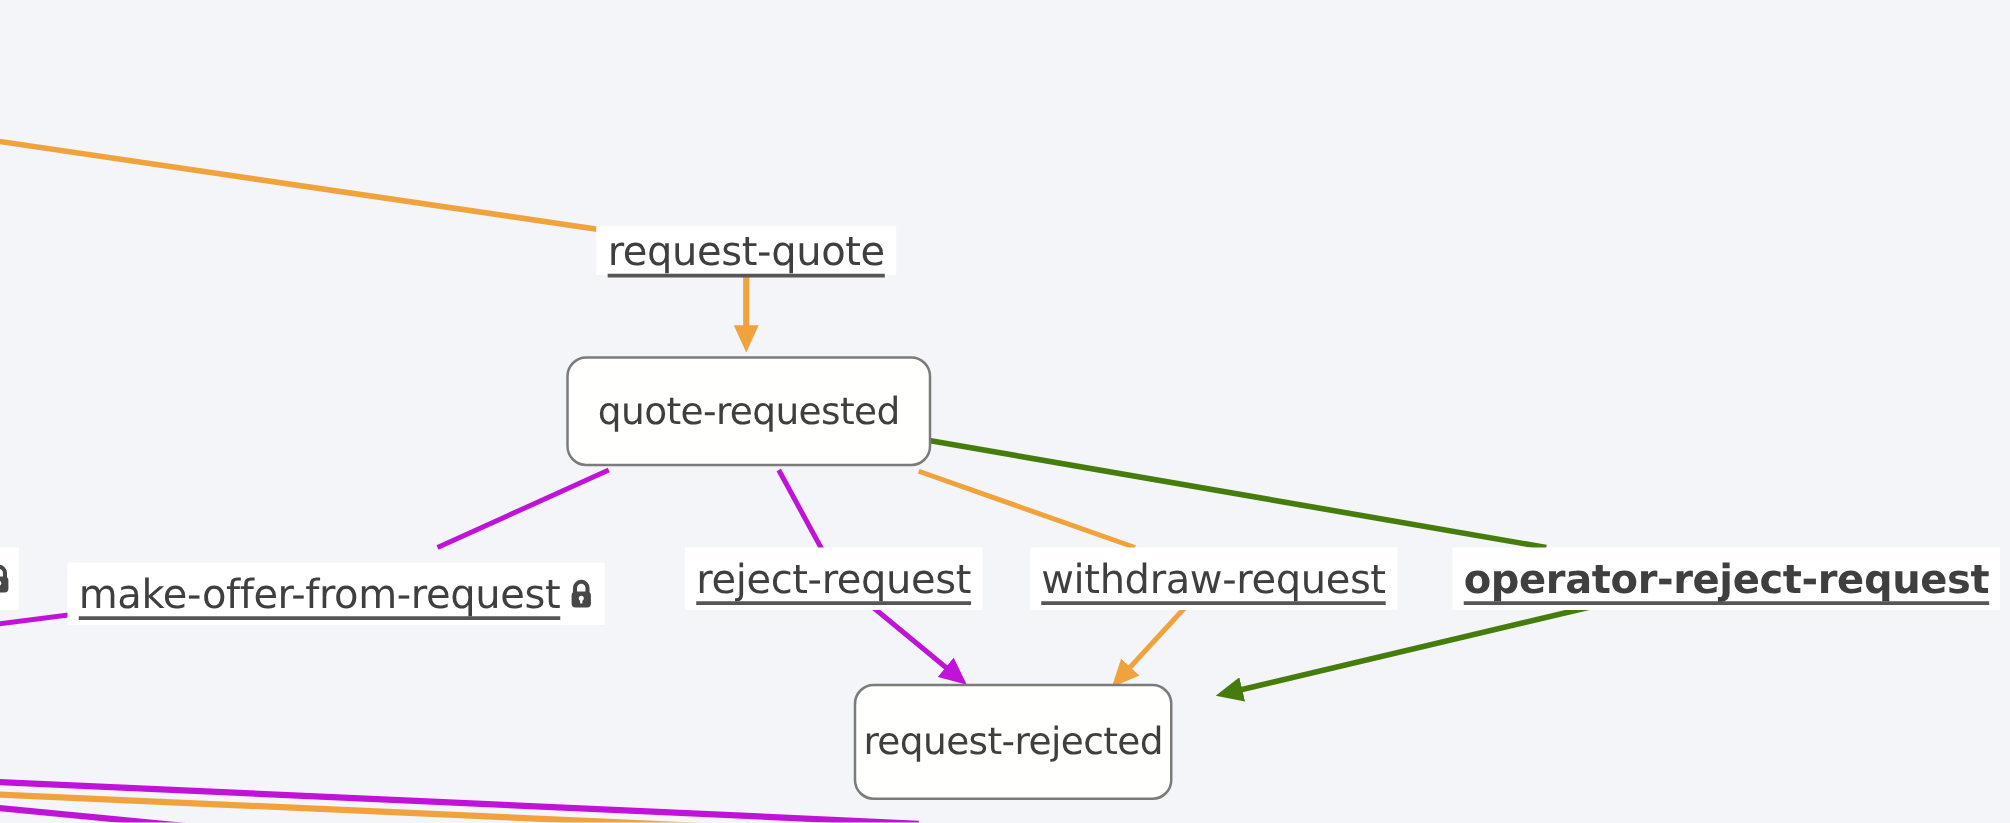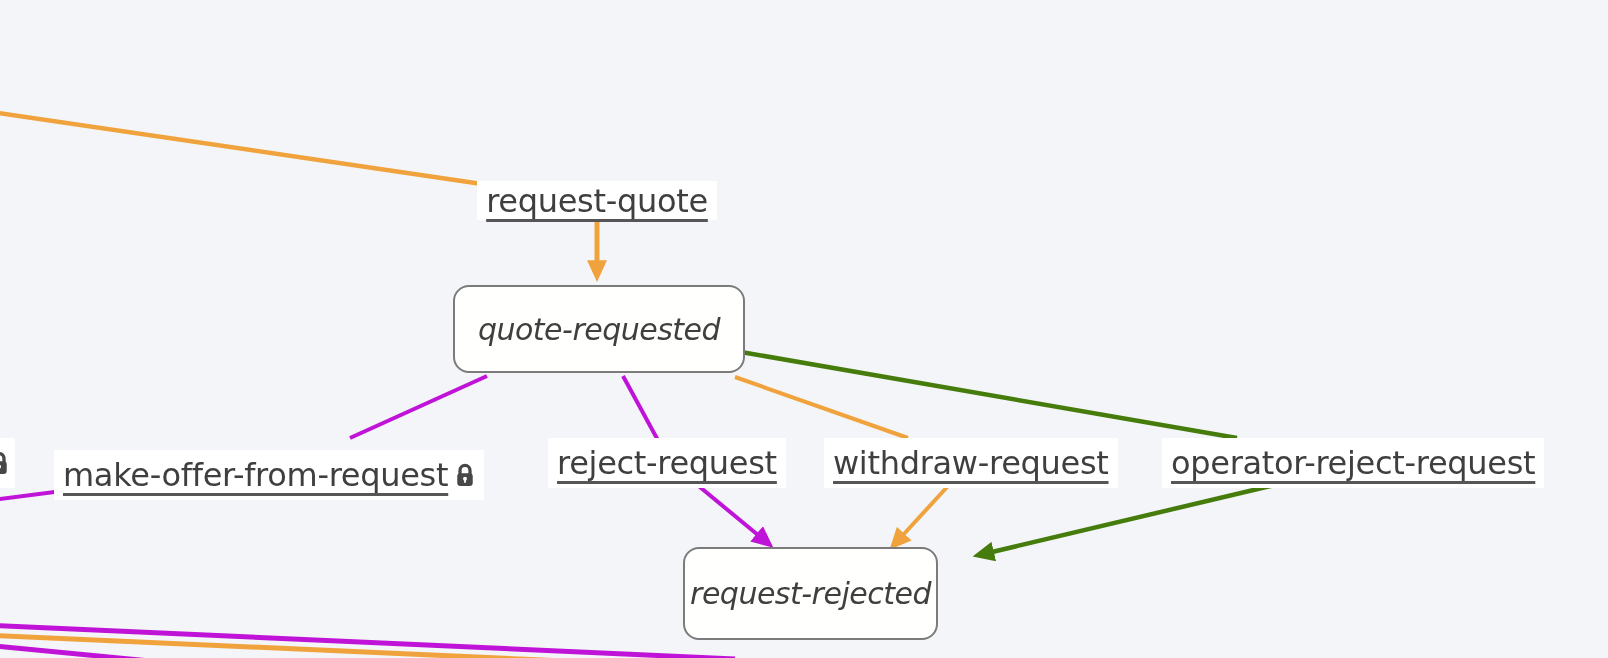--- a/index.html
+++ b/index.html
@@ -25,21 +25,20 @@
   .head-green{fill:var(--green);}
 
   .state{
     position:absolute;z-index:2;
     background:var(--fill);
     border:2.5px solid var(--border);
     border-radius:16px;
     display:flex;align-items:center;justify-content:center;
   }
   .state .state-label{
-    font-style:italic;
     font-size:30px;
     white-space:nowrap;
     letter-spacing:-0.5px;
   }
 
   .tlabel{
     position:absolute;z-index:2;
     background:var(--label-bg);
     display:flex;align-items:center;justify-content:center;
     gap:7px;
@@ -132,21 +131,21 @@
   </div>
 
   <div class="tlabel" style="left:824px;top:438px;">
     <span class="link">withdraw-request</span>
   </div>
 
   <div class="tlabel" style="left:548px;top:438px;">
     <span class="link">reject-request</span>
   </div>
 
-  <div class="tlabel" style="left:1162px;top:438px;">
+  <div class="tlabel" style="left:1162px;top:438px;font-weight:bold;">
     <span class="link">operator-reject-request</span>
   </div>
 
   <div class="state" style="left:453px;top:285px;width:292px;height:88px;">
     <span class="state-label">quote-requested</span>
   </div>
 
   <div class="state" style="left:683px;top:547px;width:255px;height:93px;">
     <span class="state-label">request-rejected</span>
   </div>

